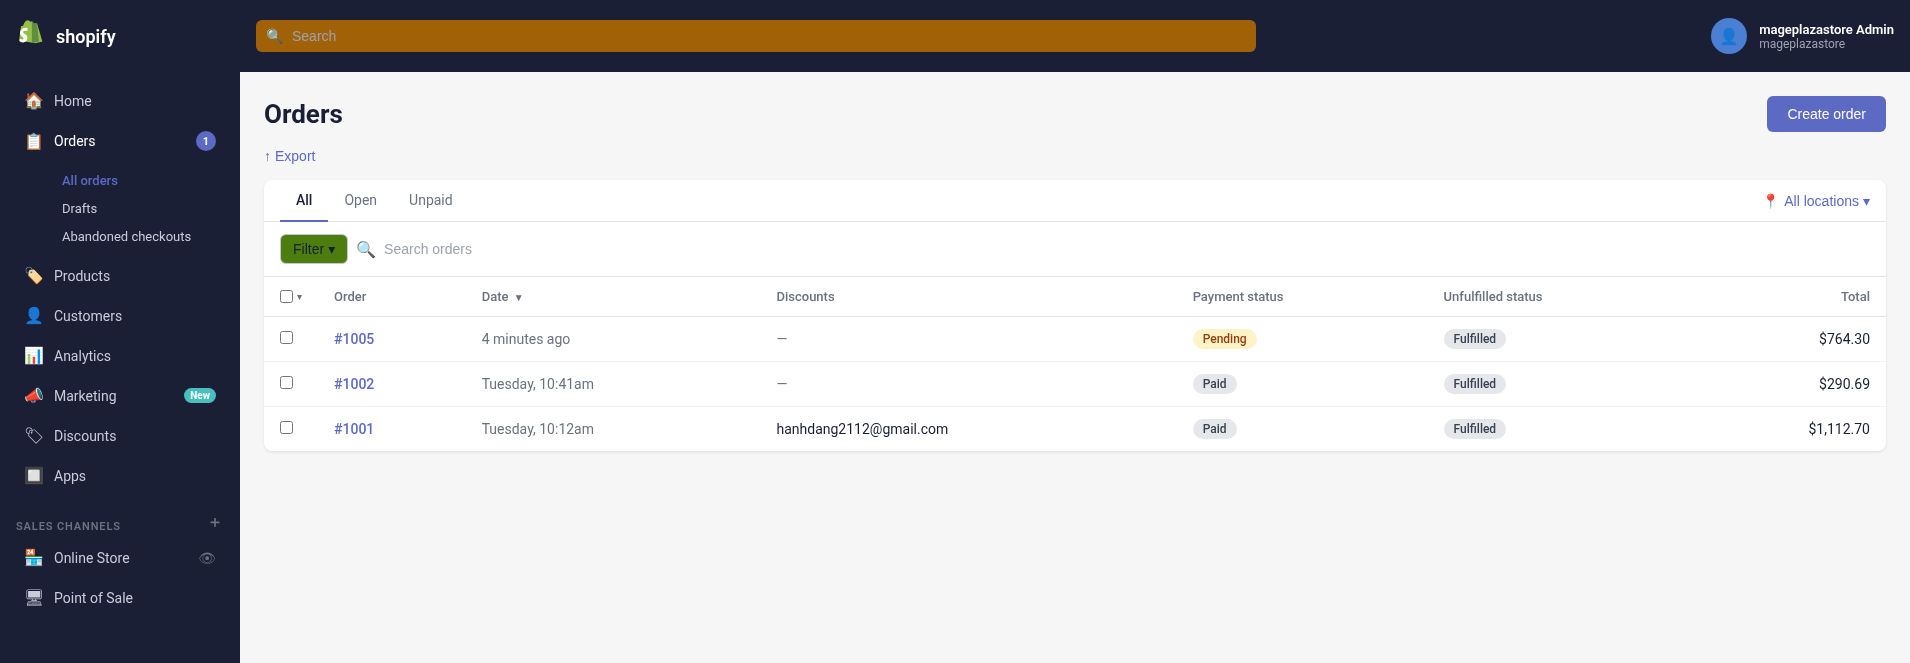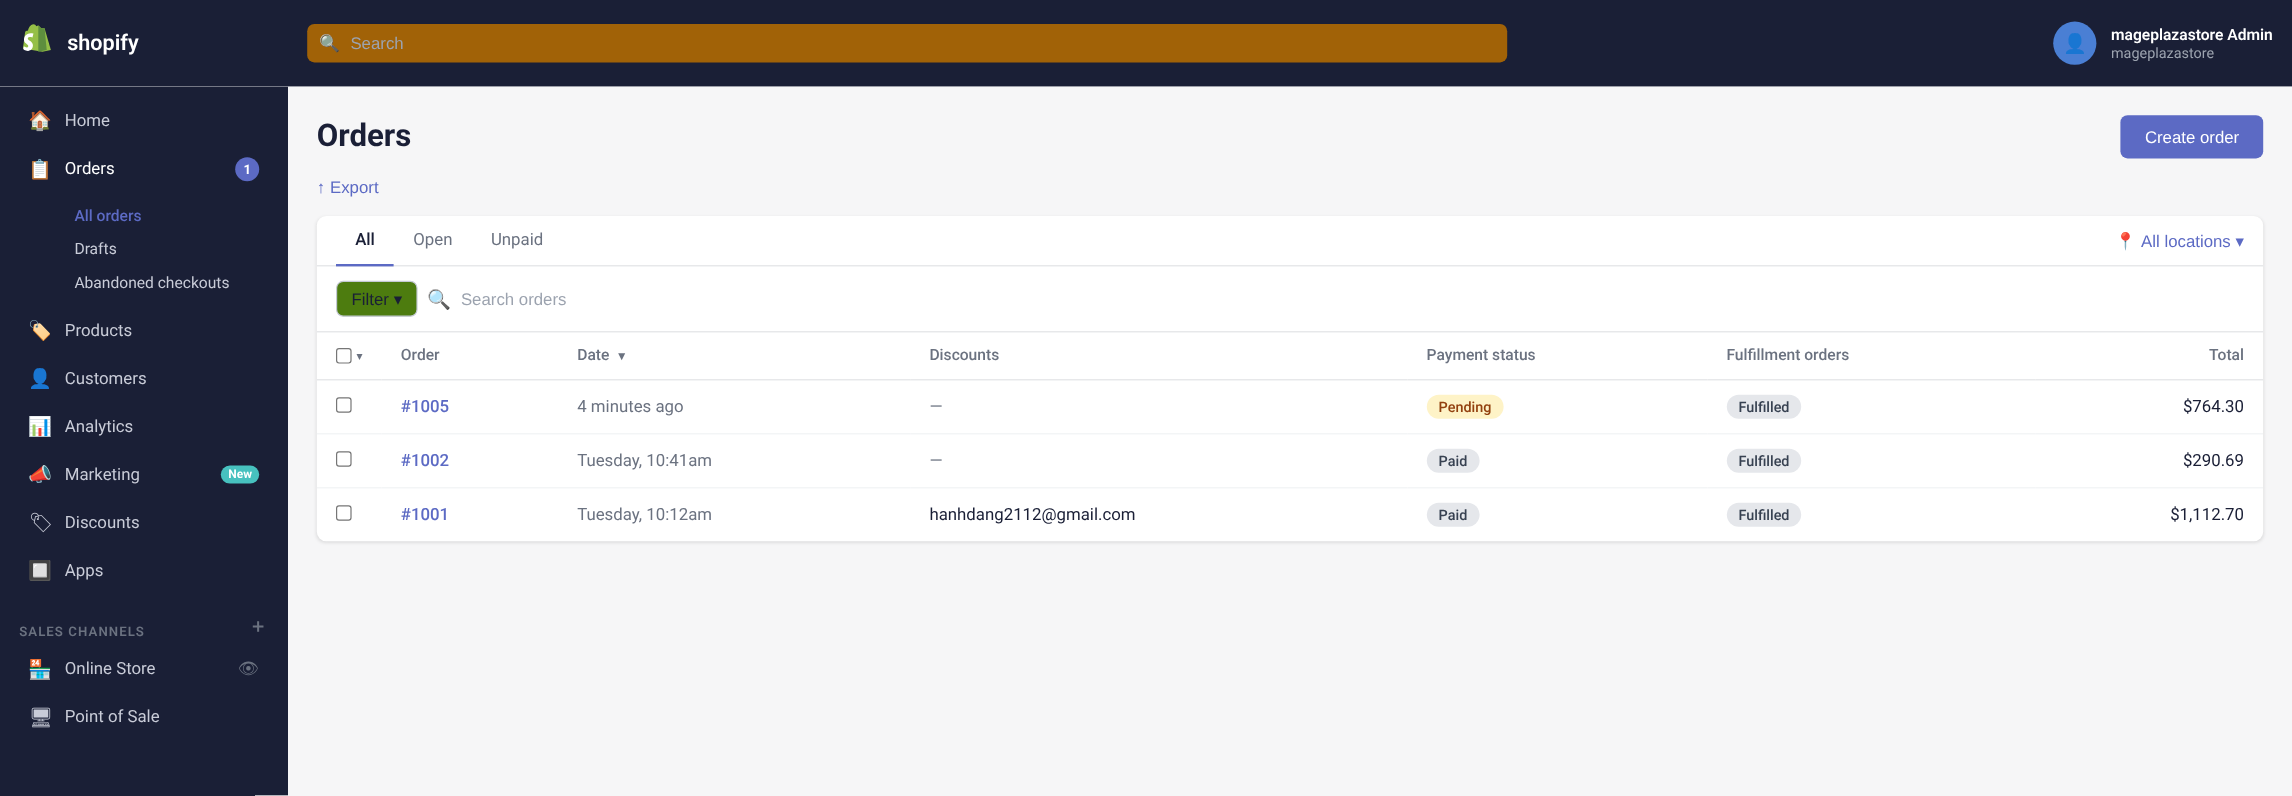--- a/index.html
+++ b/index.html
@@ -478,21 +478,21 @@
               <span>Date</span>
               <span class="sort-icon">▼</span>
             </th>
             <th>
               <span>Discounts</span>
             </th>
             <th>
               <span>Payment status</span>
             </th>
             <th>
-              <span>Fulfillment orders</span>
+              <span>Unfulfilled status</span>
             </th>
             <th class="right">
               <span>Total</span>
             </th>
           </tr>
         </thead>
         <tbody id="orders-tbody">
         <tr>
     <td>
       <input type="checkbox" style="">

